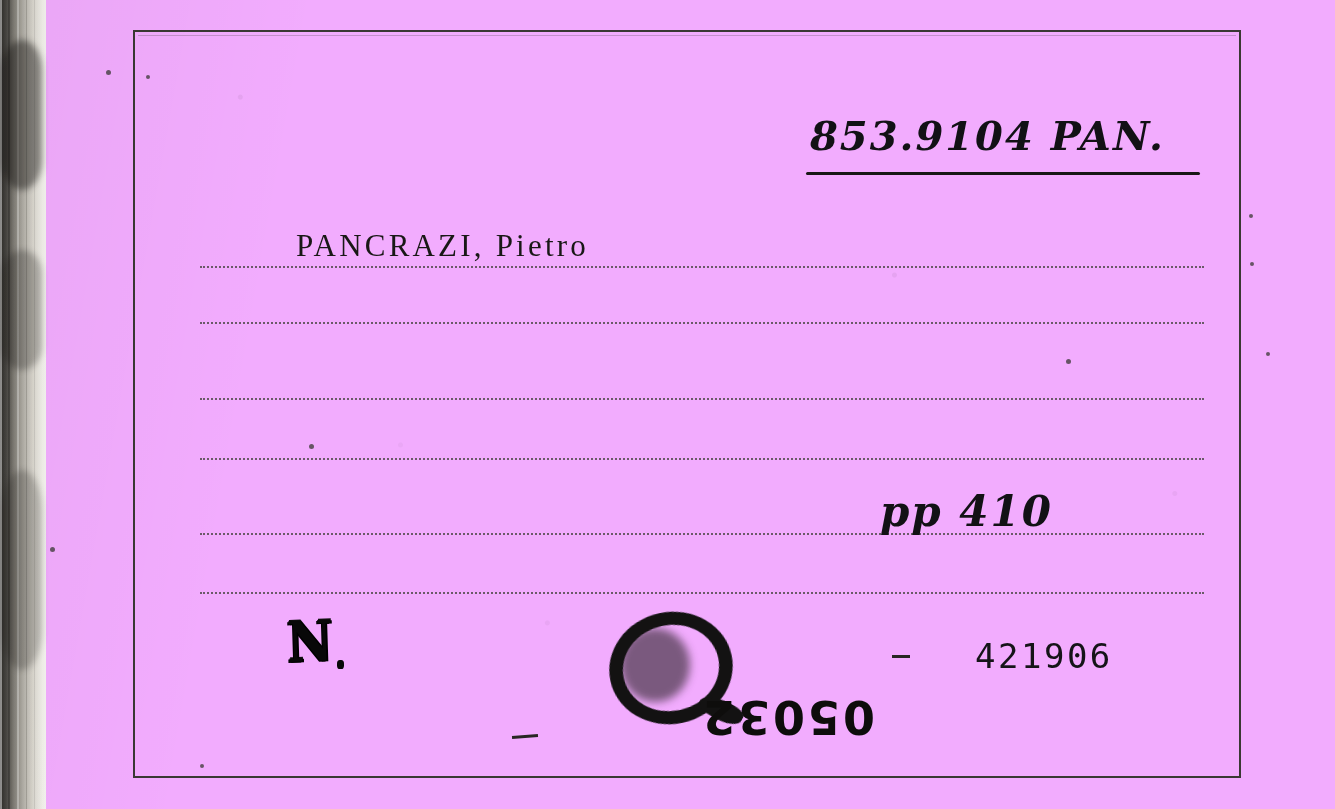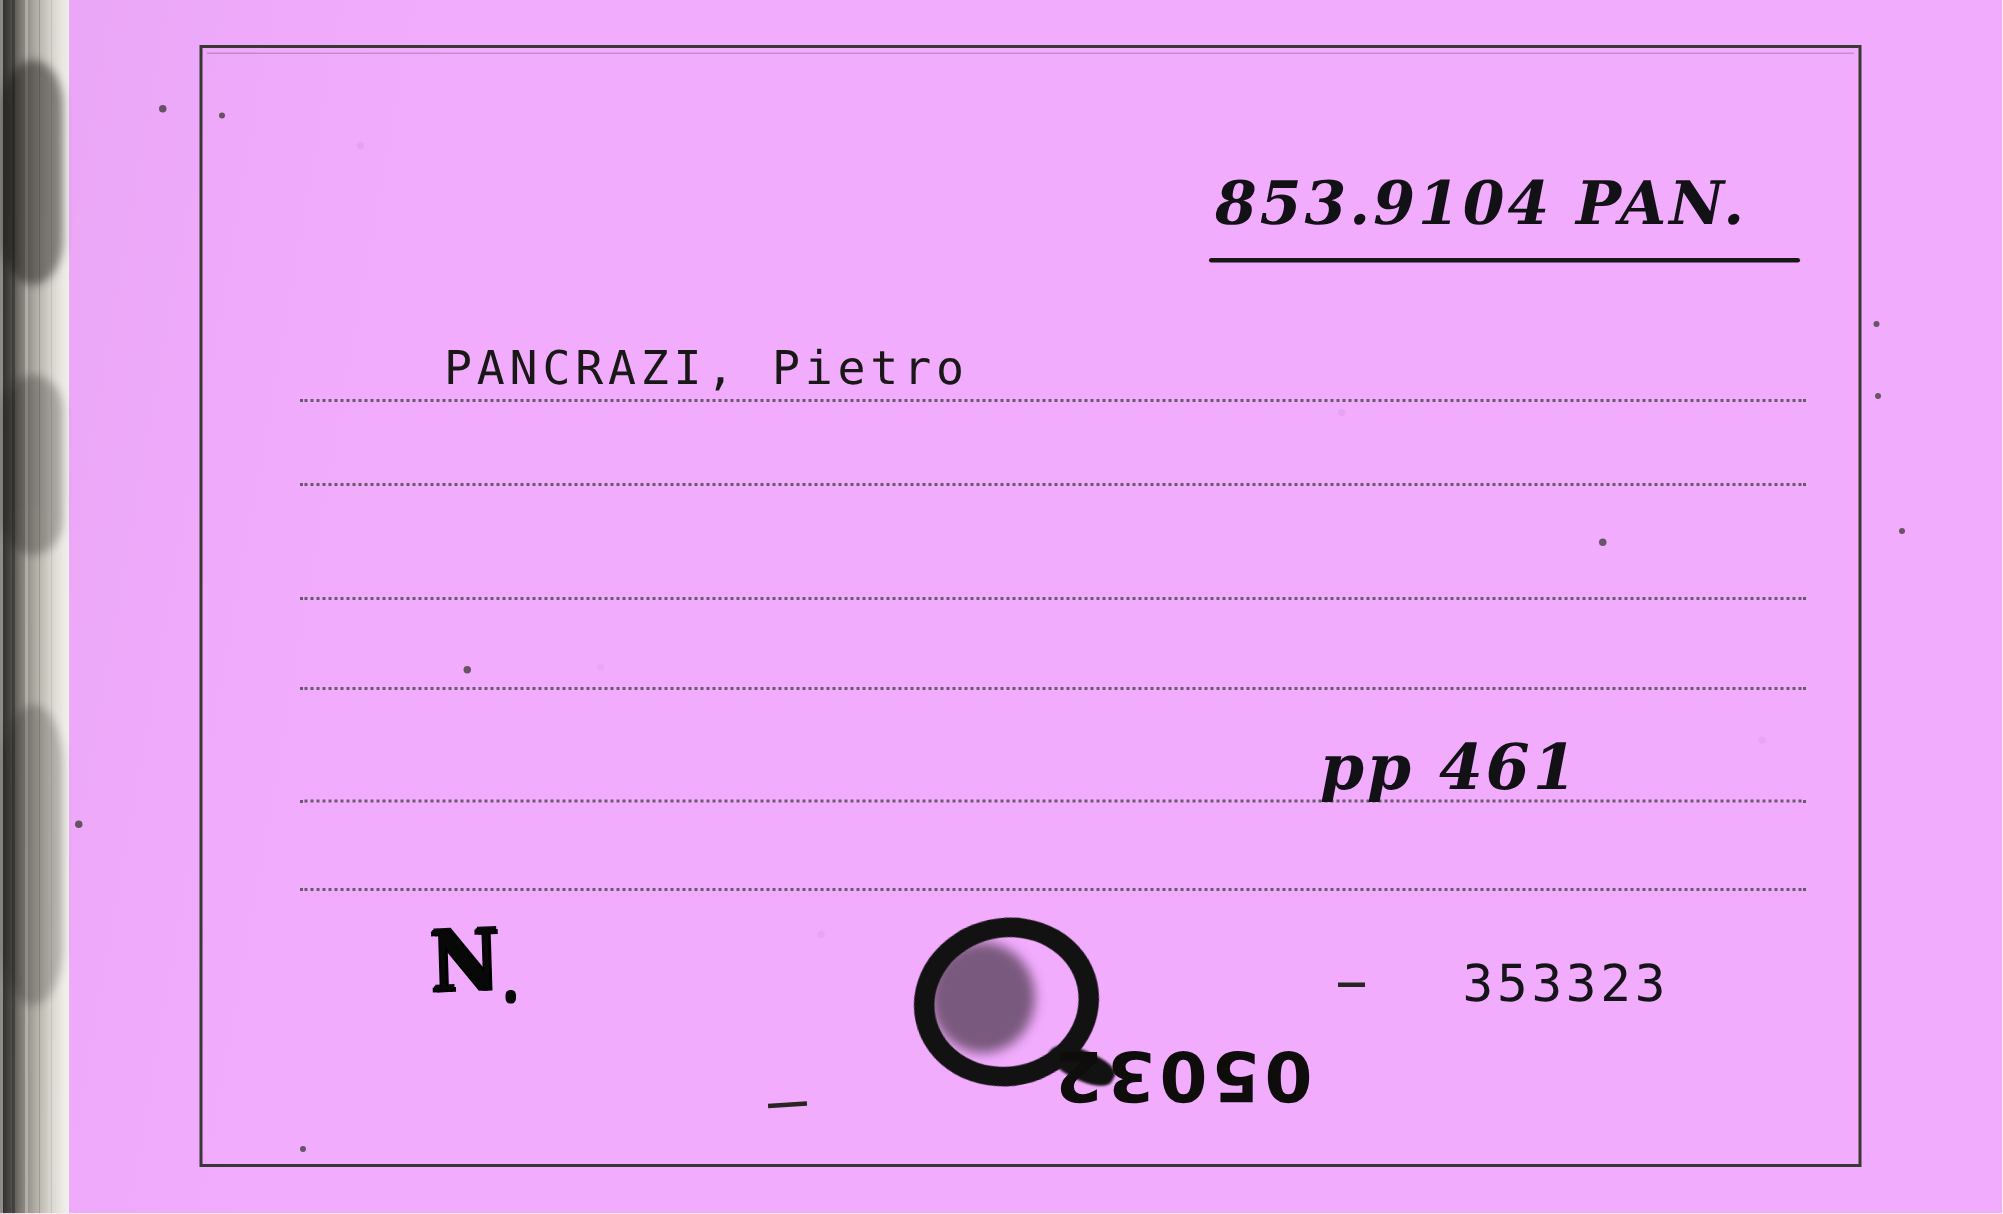--- a/index.html
+++ b/index.html
@@ -133,21 +133,21 @@
     position: absolute;
     top: 172px;
     left: 806px;
     width: 394px;
     height: 3px;
     background: #1b1a18;
     z-index: 7;
     border-radius: 2px;
   }
 
-  .author { top: 228px; left: 296px; }
+  .author { top: 228px; left: 296px; font-family: Liberation Serif, serif; }
   .title  { top: 363px; left: 200px; }
   .imprint{ top: 500px; left: 200px; }
 
   .hand-pp {
     top: 487px;
     left: 880px;
     font-size: 42px;
   }
 
   .accession {
@@ -284,37 +284,37 @@
   <div class="rule" style="top:533px;"></div>
   <div class="rule" style="top:592px;"></div>
 
   <div class="ink hand callnum">853.9104 PAN.</div>
   <div class="callnum-underline"></div>
 
   <div class="ink typed author">PANCRAZI, Pietro</div>
 
 
 
-  <div class="ink hand hand-pp">pp 461</div>
+  <div class="ink hand hand-pp">pp 410</div>
 
   <div class="stamp-n">N</div>
   <div class="stamp-n-dot"></div>
 
   <div class="blot">
     <div class="smudge"></div>
     <div class="ring"></div>
     <div class="tail"></div>
   </div>
 
   <div class="inverted-number">05032</div>
 
   <div class="dash-mark"></div>
   <div class="dash-mark2"></div>
 
-  <div class="ink accession">353323</div>
+  <div class="ink accession">421906</div>
 
   <div class="speck" style="top:70px;left:106px;width:5px;height:5px;"></div>
   <div class="speck" style="top:75px;left:146px;width:4px;height:4px;"></div>
   <div class="speck" style="top:214px;left:1249px;width:4px;height:4px;"></div>
   <div class="speck" style="top:262px;left:1250px;width:4px;height:4px;"></div>
   <div class="speck" style="top:352px;left:1266px;width:4px;height:4px;"></div>
   <div class="speck" style="top:359px;left:1066px;width:5px;height:5px;"></div>
   <div class="speck" style="top:444px;left:309px;width:5px;height:5px;"></div>
   <div class="speck" style="top:547px;left:50px;width:5px;height:5px;"></div>
   <div class="speck" style="top:764px;left:200px;width:4px;height:4px;"></div>

